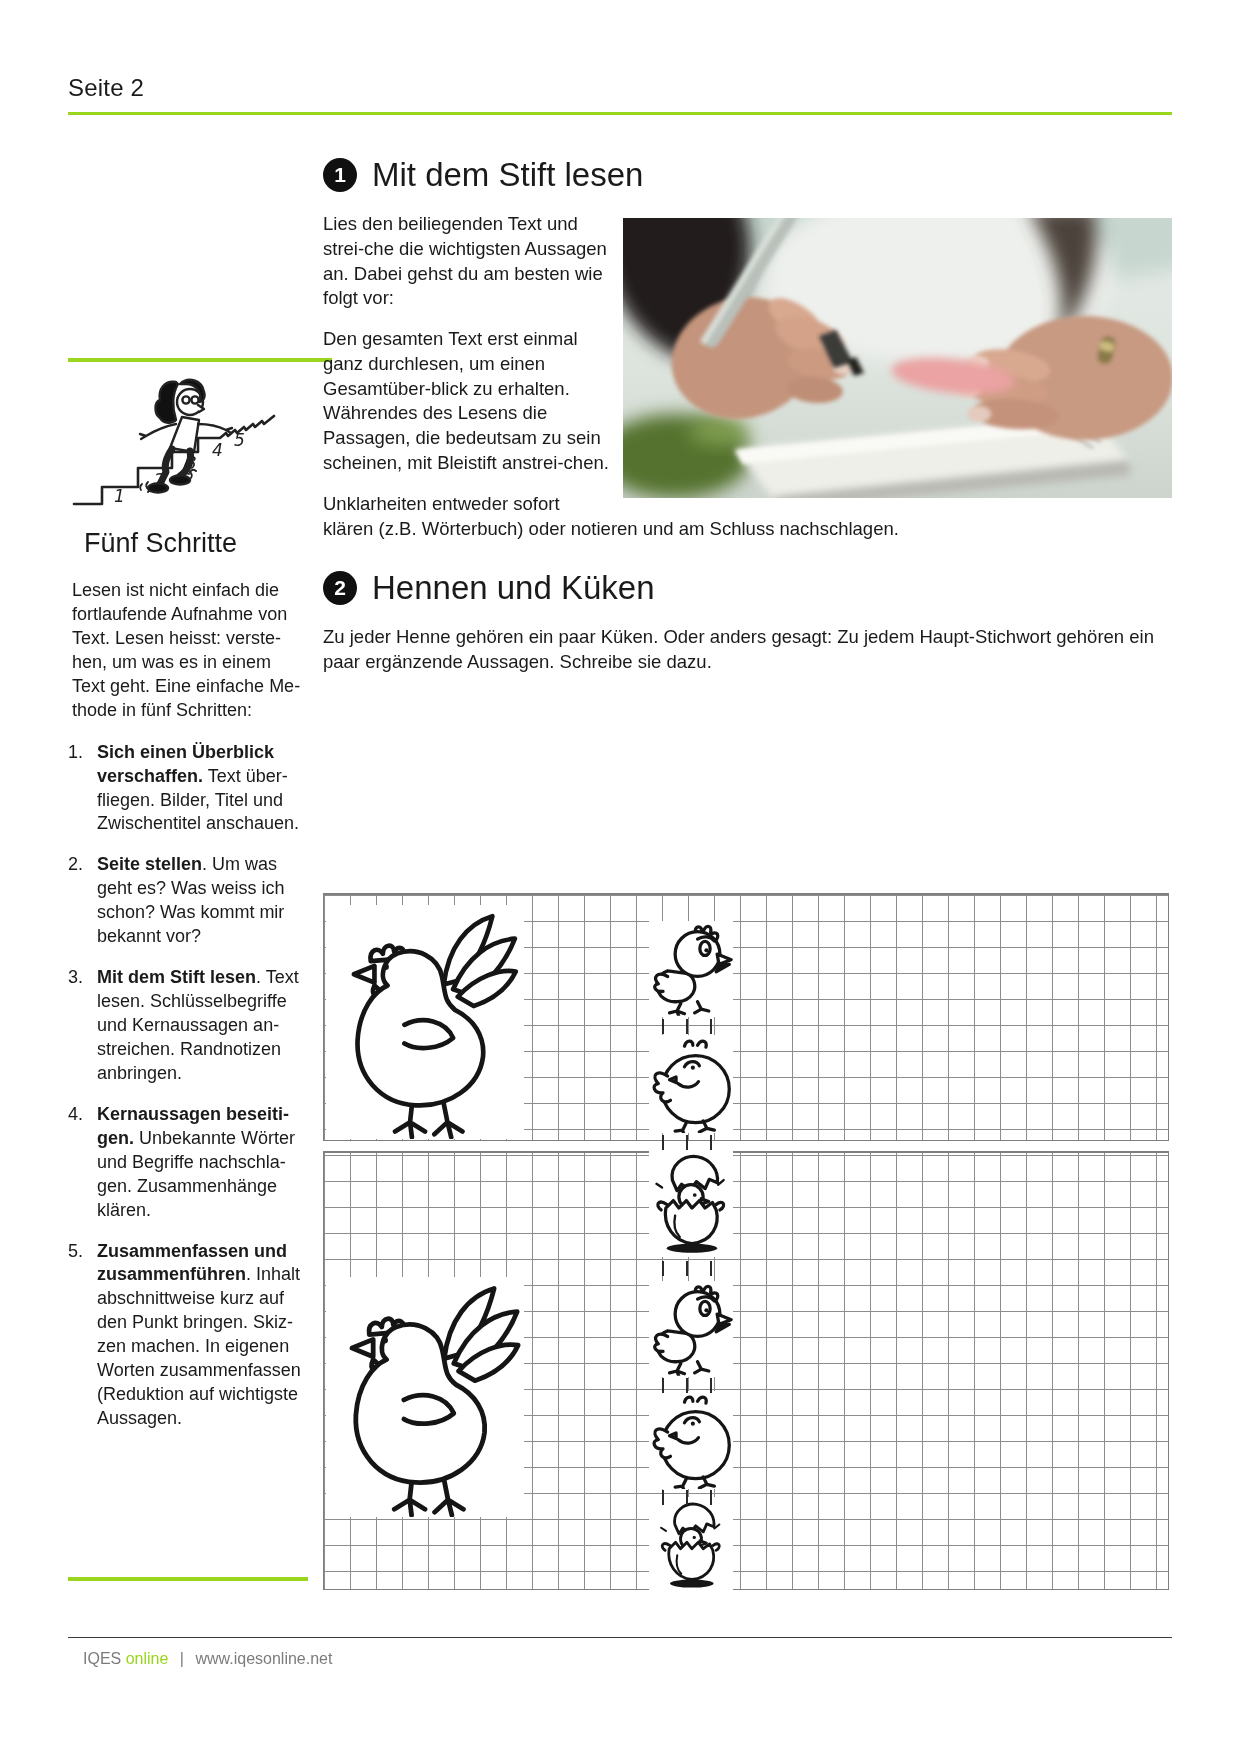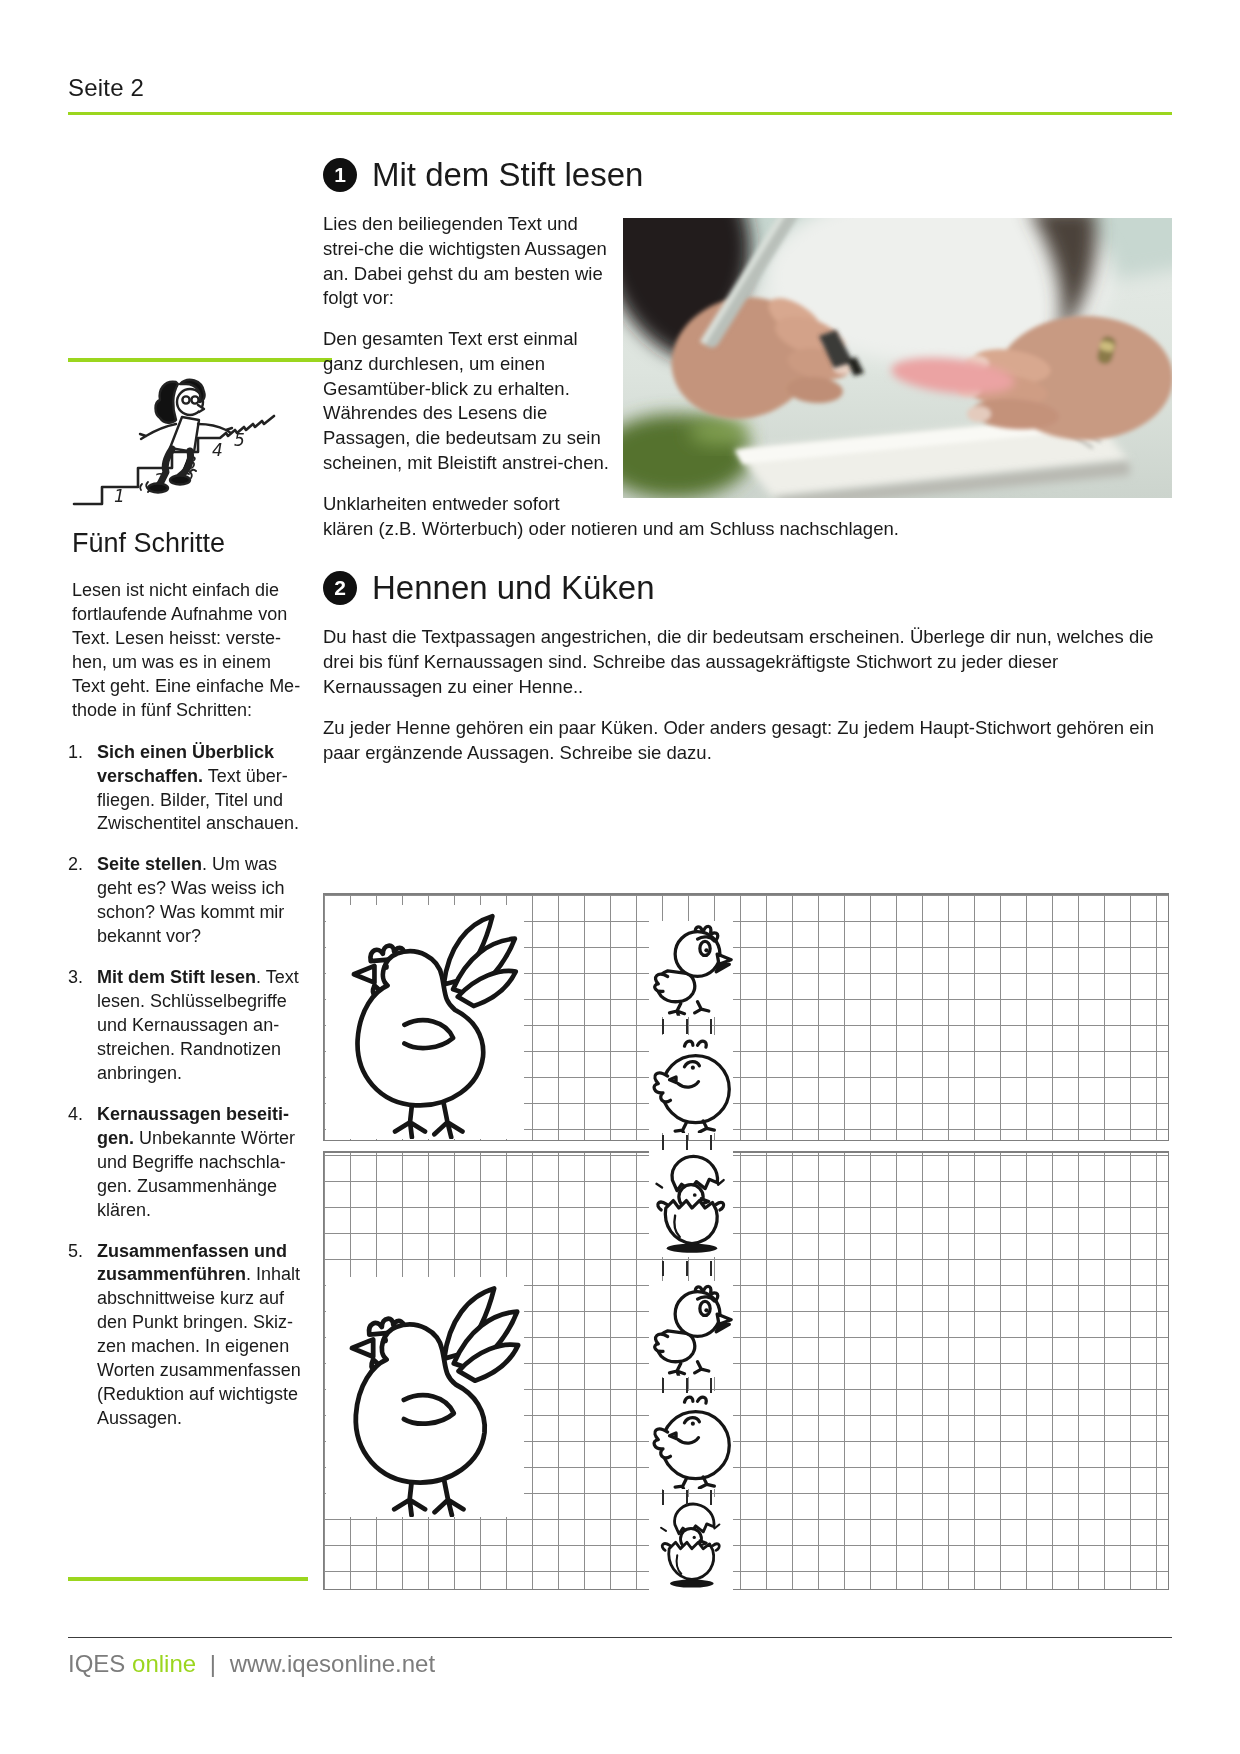--- a/index.html
+++ b/index.html
@@ -8,21 +8,21 @@
 
   
   .page-label { position:absolute; left:68px; top:74px; font-size:24px; letter-spacing:.2px; }
   .header-rule { position:absolute; left:68px; top:112px; width:1104px; height:3px; background:#9bd61e; }
 
   
   .sidebar { position:absolute; left:68px; top:358px; width:244px; }
   .rule-accent { height:4px; background:#9bd61e; }
   .sidebar .rule-top { width:264px; margin-bottom:10px; }
   .stairs { width:240px; height:138px; }
-  .sidebar h2 { font-size:27px; font-weight:400; margin:18px 4px 20px; }
+  .sidebar h2 { font-size:27px; font-weight:400; margin:18px 16px 20px; }
   .sidebar p.intro { font-size:18px; line-height:1.33; margin:0 4px 18px; }
   .step { display:flex; gap:7px; font-size:18px; line-height:1.33; margin:0 0 17px; }
   .step .num { flex:none; width:22px; }
   .step b { font-weight:700; }
   .sidebar-rule-bottom { position:absolute; left:68px; top:1577px; width:240px; height:4px; background:#9bd61e; }
 
   
   .main { position:absolute; left:323px; top:156px; width:849px; }
   .section-heading { display:flex; align-items:center; gap:15px; font-size:33px; font-weight:400; margin:0 0 18px; }
   .num-badge { flex:none; width:34px; height:34px; border-radius:50%; background:#101010; color:#fff;
@@ -50,21 +50,21 @@
   .egg-1   { top:252px; height:110px; }
   .run-2   { top:386px; height:96px; }
   .round-2 { top:496px; height:98px; }
   .egg-2   { top:602px; height:93px; }
   .ticks { position:absolute; left:338px; display:flex; gap:22px; }
   .ticks span { width:2px; height:15px; background:#2a2a2a; }
   .t1{top:124px} .t2{top:240px} .t3{top:366px} .t4{top:483px} .t5{top:595px}
 
   
   .footer-rule { position:absolute; left:68px; top:1637px; width:1104px; height:1px; background:#3c3c3c; }
-  .footer { position:absolute; left:68px; top:1650px; font-size:24px; color:#7c7c7c; }
+  .footer { position:absolute; left:83px; top:1650px; font-size:16px; color:#7c7c7c; }
   .footer .green { color:#9bd61e; }
   .footer .sep { margin:0 7px; }
 </style>
 </head>
 <body>
 
 <svg width="0" height="0" style="position:absolute" aria-hidden="true">
   <defs>
     <symbol id="sym-hen" viewBox="0 0 200 250">
       <g fill="#fff" stroke="#151515" stroke-width="5" stroke-linejoin="round" stroke-linecap="round">
@@ -258,21 +258,20 @@
 
       <p class="body">Lies den beiliegenden Text und strei-che die wichtigsten Aussagen an. Dabei gehst du am besten wie folgt vor:</p>
       <p class="body">Den gesamten Text erst einmal ganz durchlesen, um einen Gesamtüber-blick zu erhalten.  Währendes des Lesens die Passagen, die bedeutsam zu sein scheinen, mit Bleistift anstrei-chen.</p>
       <p class="body">Unklarheiten entweder sofort klären (z.B. Wörterbuch) oder notieren und am Schluss  nachschlagen.</p>
     </div>
 
     <h1 class="section-heading second">
       <span class="num-badge">2</span>
       <span>Hennen und Küken</span>
     </h1>
-    <p class="body">Du hast die Textpassagen angestrichen, die dir bedeutsam erscheinen. Überlege dir nun, welches die drei bis fünf Kernaussagen sind. Schreibe das aussagekräftigste Stichwort zu jeder dieser Kernaussagen zu einer Henne..</p>
     <p class="body">Zu jeder Henne gehören ein paar Küken. Oder anders gesagt: Zu jedem Haupt-Stichwort gehören ein paar ergänzende Aussagen. Schreibe sie dazu.</p>
   </main>
 
   <div class="grid">
     <div class="grid-seam"></div>
 
     <div class="img-box hen-1">
         <svg viewBox="0 0 200 250">
           <use href="#sym-hen"></use>
         </svg>

